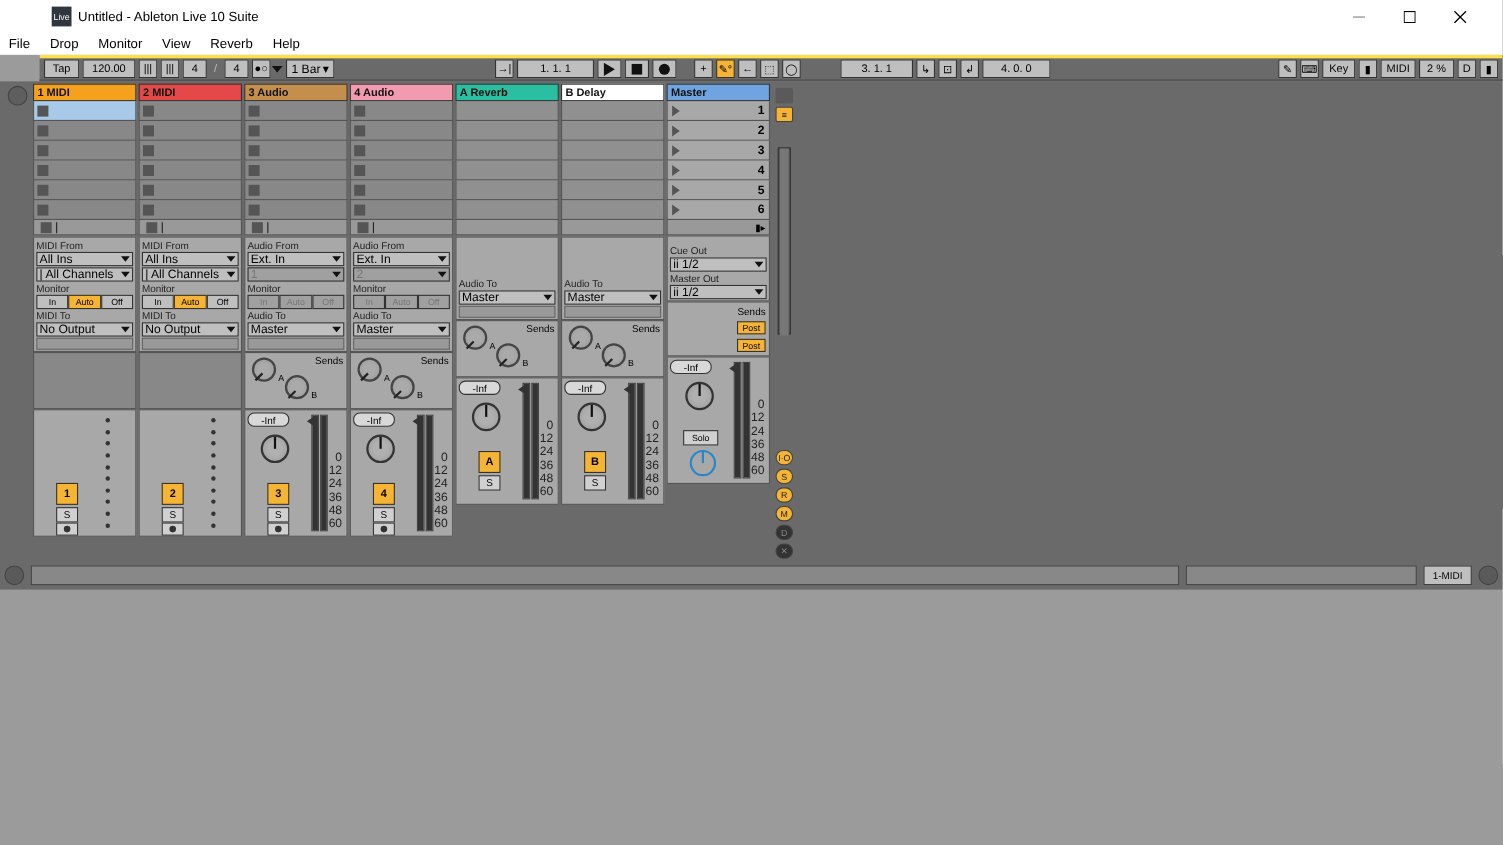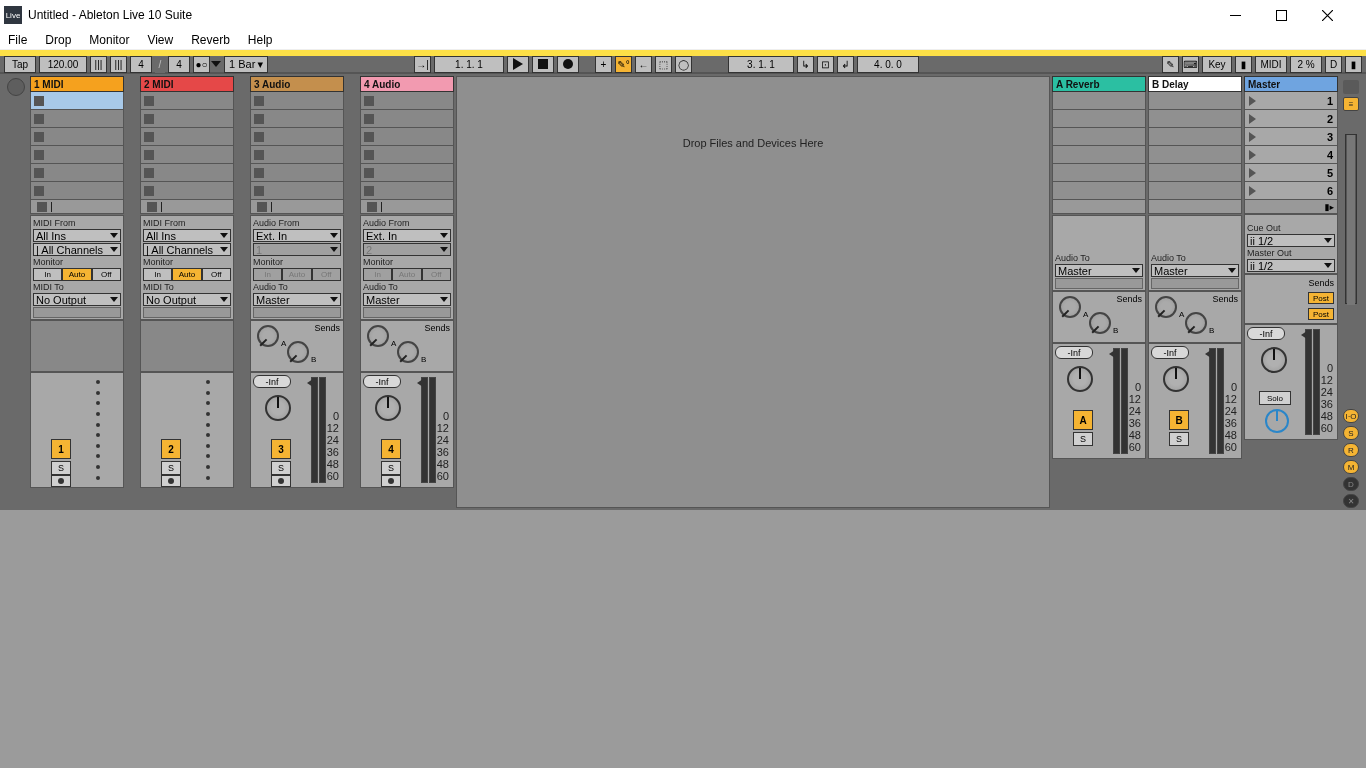--- a/index.html
+++ b/index.html
@@ -1,40 +1,40 @@
 <!DOCTYPE html>
 <html><head>
 <meta charset="utf-8">
 <style>
 * { margin:0; padding:0; box-sizing:border-box; font-family:Arial,Helvetica,sans-serif; font-size:11px; user-select:none; }
 body { width:1366px; height:768px; background:#fff; overflow:hidden; display:flex; flex-direction:column; }
 
-.titlebar { height:30px; background:#fff; display:flex; align-items:center; padding:0 16px 0 4px; }
+.titlebar { height:30px; background:#fff; display:flex; align-items:center; padding:0 16px 0 4px;margin-left:43px; }
 .titlebar .icon { width:18px; height:18px; background:#2f3640; display:flex; align-items:center; justify-content:center; color:#fff; font-size:8px; margin-right:6px; }
 .titlebar .t { font-size:12px; }
 .titlebar .spacer { flex:1; }
 .titlebar .wbtn { width:46px; height:30px; display:flex; align-items:center; justify-content:center; }
 
 .menubar { height:20px; background:#fff; display:flex; align-items:center; padding:0 8px; gap:18px; border-bottom:1px solid #eee; }
 .menubar span { font-size:12px; cursor:default; }
 
 .app { flex:1; background:#9b9b9b; display:flex; flex-direction:column; }
 
-.topbar { height:24px; background:#6a6a6a; border-top:6px solid #fde047; border-bottom:2px solid #555; display:flex; align-items:center; padding:0 4px; gap:3px; }
+.topbar { height:24px; background:#6a6a6a; border-top:3px solid #fde047; border-bottom:2px solid #555; display:flex; align-items:center; padding:0 4px; gap:3px;margin-left:36px; }
 .cell { height:17px; background:#bfbfbf; border:1px solid #333; display:flex; align-items:center; justify-content:center; padding:0 4px; font-size:10px; color:#000; }
 .cell.dark { background:#6a6a6a; color:#bfbfbf; border-color:#444; }
 .btn { height:17px; min-width:17px; background:#bfbfbf; border:1px solid #333; display:flex; align-items:center; justify-content:center; font-size:10px; cursor:pointer; }
 .btn.on { background:#f5b433; }
 .gap { width:10px; }
 .topbar .flex { flex:1; }
 
 .session { flex:0 0 436px; display:flex; background:#6a6a6a; padding:2px 4px 2px 4px; gap:2px; }
 .left-rail { width:24px; background:#6a6a6a; display:flex; flex-direction:column; align-items:center; gap:2px; padding-top:2px; }
 .rail-circle { width:18px;height:18px;border-radius:50%;background:#5e5e5e;border:1px solid #444; }
-.tracks { display:flex; gap:16px; }
+.tracks { display:flex; gap:2px; }
 .track { width:94px; display:flex; flex-direction:column; gap:0; }
 .track-title { height:16px; border:1px solid #333; display:flex; align-items:center; padding:0 3px; font-size:10px; font-weight:bold; color:#111; }
 .t-orange { background:#f5a11e; } .t-red { background:#e54848; } .t-brown { background:#c48f4d; } .t-pink { background:#f29ab0; }
 .t-return-a { background:#2bbfa2; } .t-return-b { background:#ffffff; } .t-master { background:#6fa4e0; }
 .slot-row { height:18px; border:1px solid #555; border-top:none; background:#888; display:flex; align-items:center; }
 .slot-row.hl { background:#a8c9e8; }
 .slot-stop { width:10px;height:10px;background:#555;margin-left:3px; }
 .scene-row { height:18px; border:1px solid #555; border-top:none; background:#a8a8a8; display:flex; align-items:center; justify-content:space-between; padding:0 4px; }
 .scene-play { width:0;height:0;border-left:7px solid #555;border-top:5px solid transparent;border-bottom:5px solid transparent; }
 .io-section { background:#a8a8a8; border:1px solid #555; padding:2px 2px 1px 2px; margin-top:1px; display:flex; flex-direction:column; gap:1px; }
@@ -475,21 +475,20 @@
             </div>
             <div class="arm">4</div>
             <div class="solo">S</div>
             <div class="rec">
               <div class="rec-dot"></div>
             </div>
           </div>
         </div>
       </div>
 
-  <div class="drop-area">Drop Files and Devices Here</div>
 
   <div class="returns" id="returns-container">
         <div class="track">
           <div class="track-title t-return-a">A Reverb</div>
           <div class="slot-row" style="background:#909090"></div>
           <div class="slot-row" style="background:#909090"></div>
           <div class="slot-row" style="background:#909090"></div>
           <div class="slot-row" style="background:#909090"></div>
           <div class="slot-row" style="background:#909090"></div>
           <div class="slot-row" style="background:#909090"></div>
@@ -656,14 +655,21 @@
     <div class="rri io" style="border-radius:8px">I·O</div>
     <div class="rri s" style="border-radius:8px">S</div>
     <div class="rri r" style="border-radius:8px">R</div>
     <div class="rri m" style="border-radius:8px">M</div>
     <div class="rri d" style="border-radius:8px">D</div>
     <div class="rri d" style="border-radius:8px">✕</div>
   </div>
 </div>
 
 
-
+<div class="status">
+  <div class="circle"></div>
+  <div class="sbar"></div>
+  <div class="sbar" style="flex:0 0 210px"></div>
+  <div class="send-to">1-MIDI</div>
+  <div class="circle"></div>
 </div>
 
+</div>
+
 </body></html>

